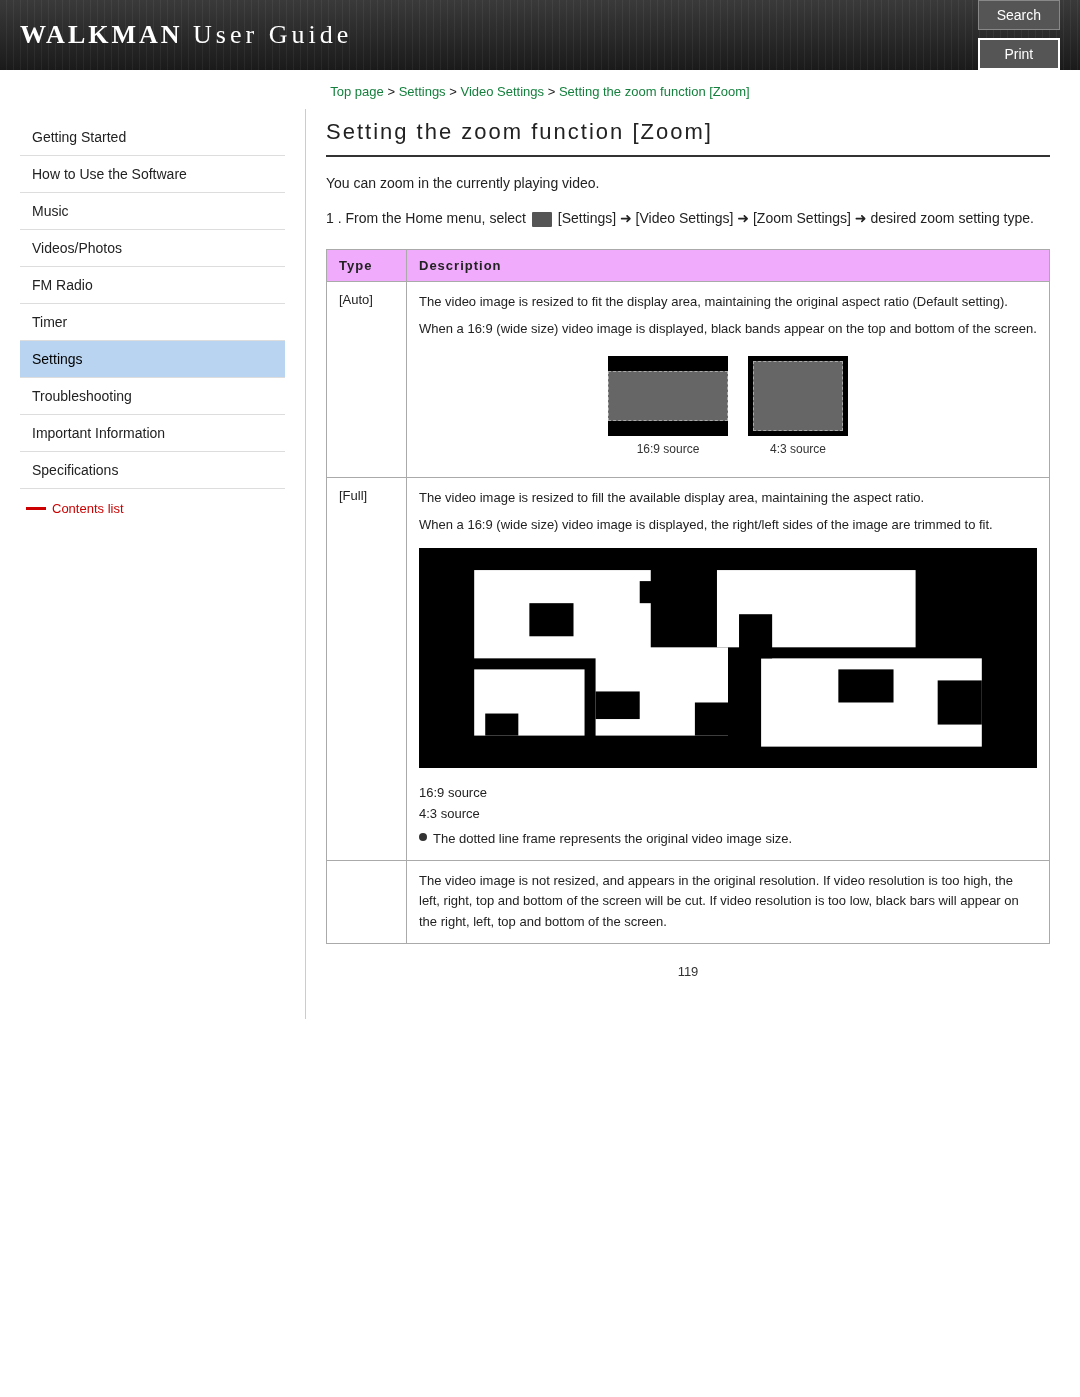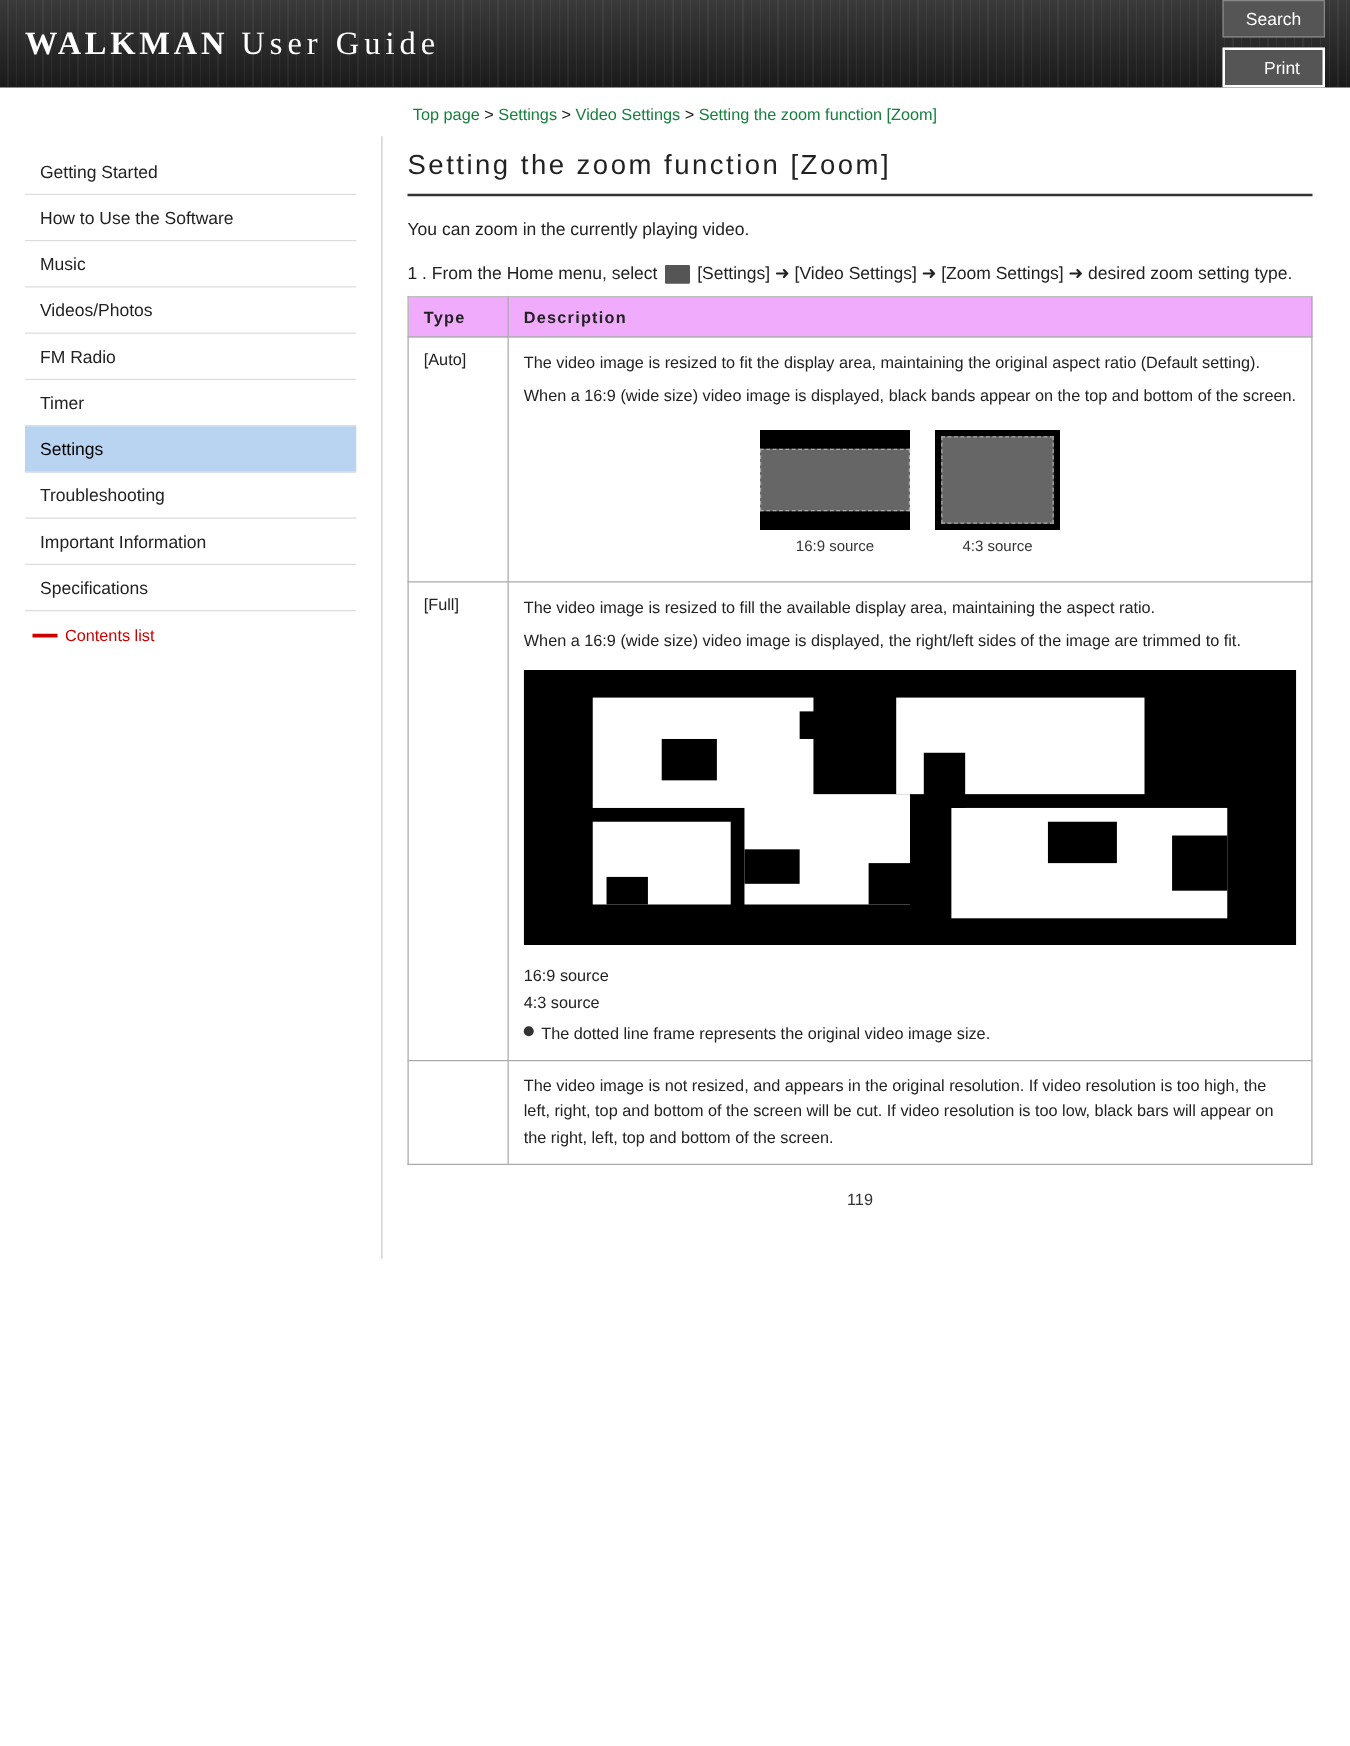--- a/index.html
+++ b/index.html
@@ -46,21 +46,20 @@
     .header-btn {
       padding: 6px 18px;
       background: #555;
       color: #fff;
       border: 1px solid #888;
       font-size: 14px;
       cursor: pointer;
     }
     .header-btn.print {
       border: 2px solid #fff;
-      text-align: right;
     }
 
     
     .breadcrumb {
       text-align: center;
       padding: 14px 0 10px;
       font-size: 13px;
     }
     .breadcrumb a {
       color: #15803d;
@@ -129,21 +128,21 @@
       margin-top: 10px;
     }
 
     .intro-text {
       font-size: 14px;
       margin-bottom: 16px;
     }
 
     .step-text {
       font-size: 14px;
-      margin-bottom: 8px;
+      margin-bottom: 20px;
       line-height: 1.6;
     }
 
     
     .zoom-table {
       width: 100%;
       border-collapse: collapse;
       font-size: 13px;
       border: 1px solid #aaa;
     }

